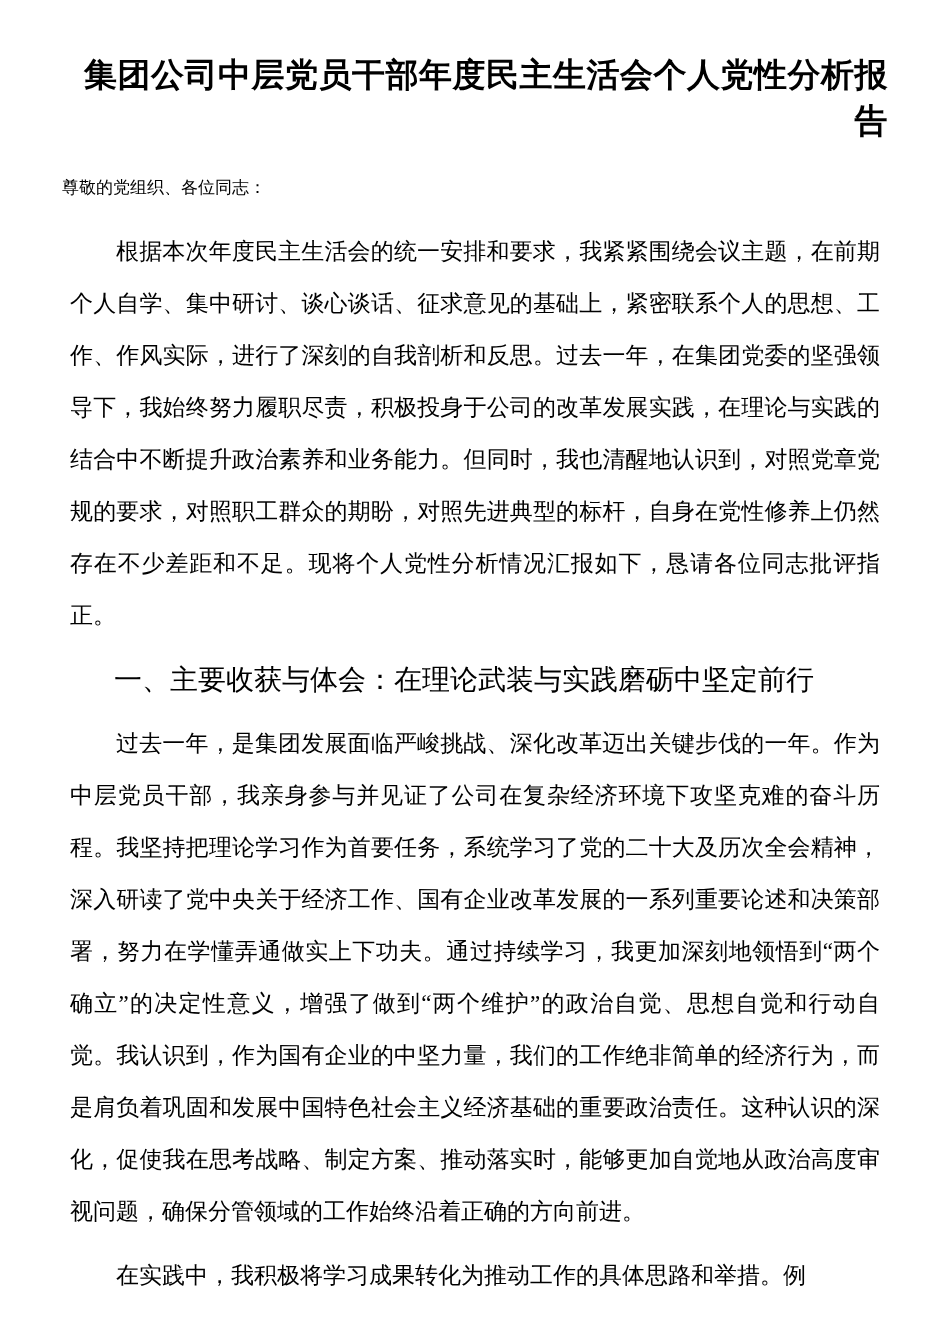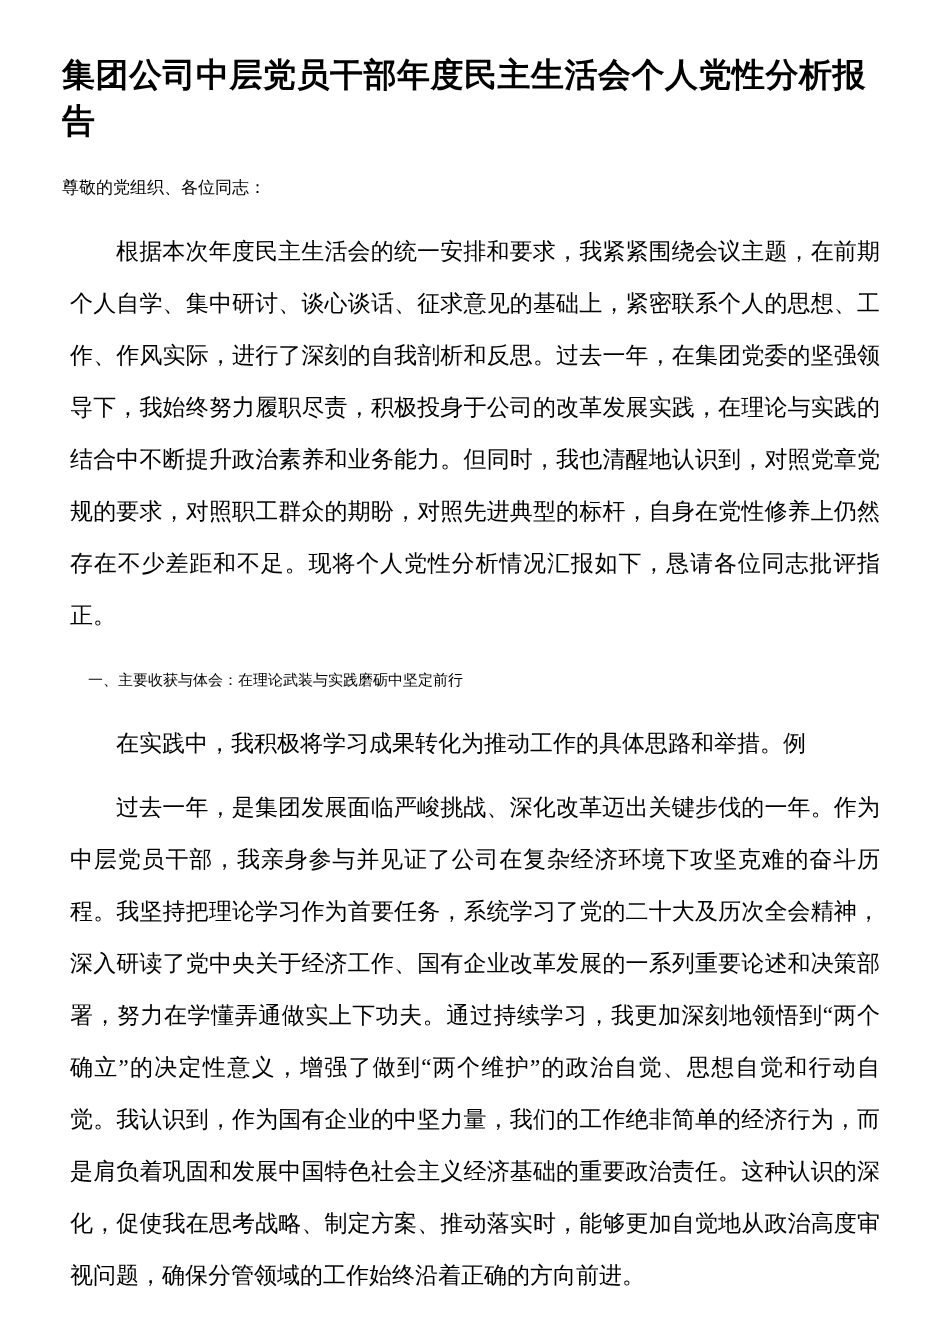--- a/index.html
+++ b/index.html
@@ -19,51 +19,51 @@
     width: 950px;
     height: 1344px;
     padding: 52px 58px 40px 58px;
     background: #ffffff;
   }
   .doc-title {
     font-family: "DejaVu Sans", "Liberation Sans", sans-serif;
     font-weight: bold;
     font-size: 33px;
     line-height: 46px;
-    text-align: left;
+    text-align: right;
     letter-spacing: 0.5px;
     margin: 0 0 18px 0;
     padding: 0 4px;
   }
   .salutation {
     font-size: 17px;
     line-height: 52px;
     margin: 4px;
     text-align: justify;
     text-justify: inter-ideograph;
   }
   .para {
     font-size: 23px;
     line-height: 52px;
     margin: 12px;
     text-indent: 2em;
     text-align: justify;
     text-justify: inter-ideograph;
   }
   .heading {
-    font-size: 15px;
+    font-size: 28px;
     line-height: 52px;
     margin: 0;
     text-indent: 2em;
     text-align: justify;
   }
 </style>
 </head>
 <body>
 
 <div class="page">
   <h1 class="doc-title">集团公司中层党员干部年度民主生活会个人党性分析报告</h1>
   <p class="salutation">尊敬的党组织、各位同志：</p>
   <p class="para">根据本次年度民主生活会的统一安排和要求，我紧紧围绕会议主题，在前期个人自学、集中研讨、谈心谈话、征求意见的基础上，紧密联系个人的思想、工作、作风实际，进行了深刻的自我剖析和反思。过去一年，在集团党委的坚强领导下，我始终努力履职尽责，积极投身于公司的改革发展实践，在理论与实践的结合中不断提升政治素养和业务能力。但同时，我也清醒地认识到，对照党章党规的要求，对照职工群众的期盼，对照先进典型的标杆，自身在党性修养上仍然存在不少差距和不足。现将个人党性分析情况汇报如下，恳请各位同志批评指正。</p>
   <p class="heading">一、主要收获与体会：在理论武装与实践磨砺中坚定前行</p>
+  <p class="para">过去一年，是集团发展面临严峻挑战、深化改革迈出关键步伐的一年。作为中层党员干部，我亲身参与并见证了公司在复杂经济环境下攻坚克难的奋斗历程。我坚持把理论学习作为首要任务，系统学习了党的二十大及历次全会精神，深入研读了党中央关于经济工作、国有企业改革发展的一系列重要论述和决策部署，努力在学懂弄通做实上下功夫。通过持续学习，我更加深刻地领悟到“两个确立”的决定性意义，增强了做到“两个维护”的政治自觉、思想自觉和行动自觉。我认识到，作为国有企业的中坚力量，我们的工作绝非简单的经济行为，而是肩负着巩固和发展中国特色社会主义经济基础的重要政治责任。这种认识的深化，促使我在思考战略、制定方案、推动落实时，能够更加自觉地从政治高度审视问题，确保分管领域的工作始终沿着正确的方向前进。</p>
   <p class="para">在实践中，我积极将学习成果转化为推动工作的具体思路和举措。例</p>
-  <p class="para">过去一年，是集团发展面临严峻挑战、深化改革迈出关键步伐的一年。作为中层党员干部，我亲身参与并见证了公司在复杂经济环境下攻坚克难的奋斗历程。我坚持把理论学习作为首要任务，系统学习了党的二十大及历次全会精神，深入研读了党中央关于经济工作、国有企业改革发展的一系列重要论述和决策部署，努力在学懂弄通做实上下功夫。通过持续学习，我更加深刻地领悟到“两个确立”的决定性意义，增强了做到“两个维护”的政治自觉、思想自觉和行动自觉。我认识到，作为国有企业的中坚力量，我们的工作绝非简单的经济行为，而是肩负着巩固和发展中国特色社会主义经济基础的重要政治责任。这种认识的深化，促使我在思考战略、制定方案、推动落实时，能够更加自觉地从政治高度审视问题，确保分管领域的工作始终沿着正确的方向前进。</p>
 </div>
 
 </body></html>

